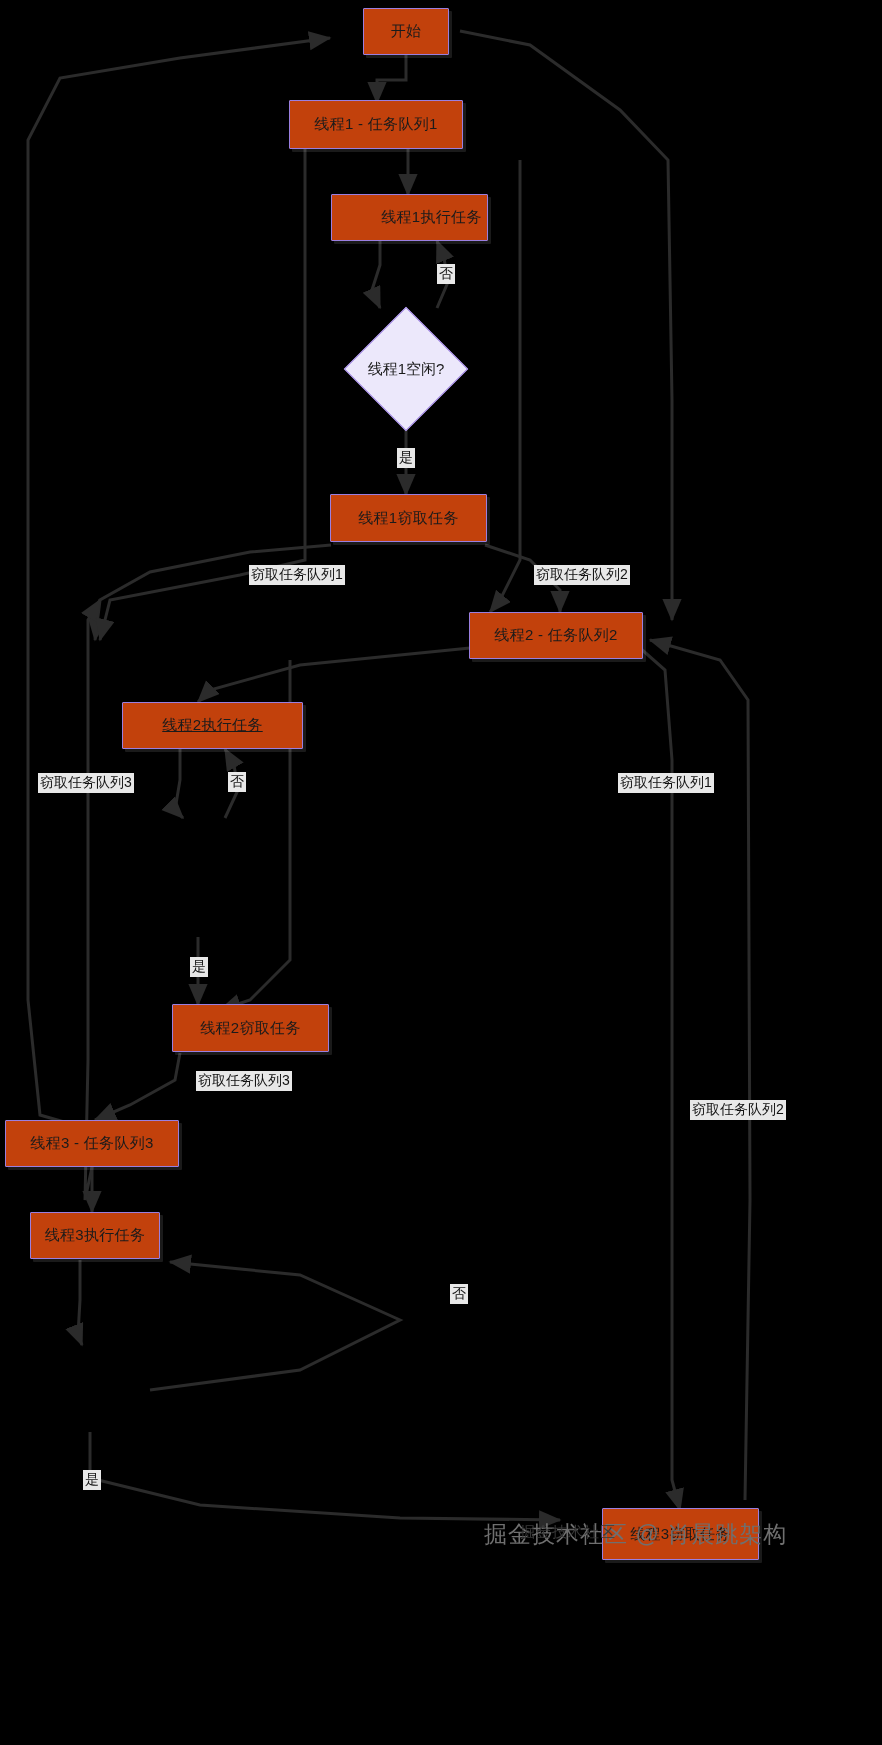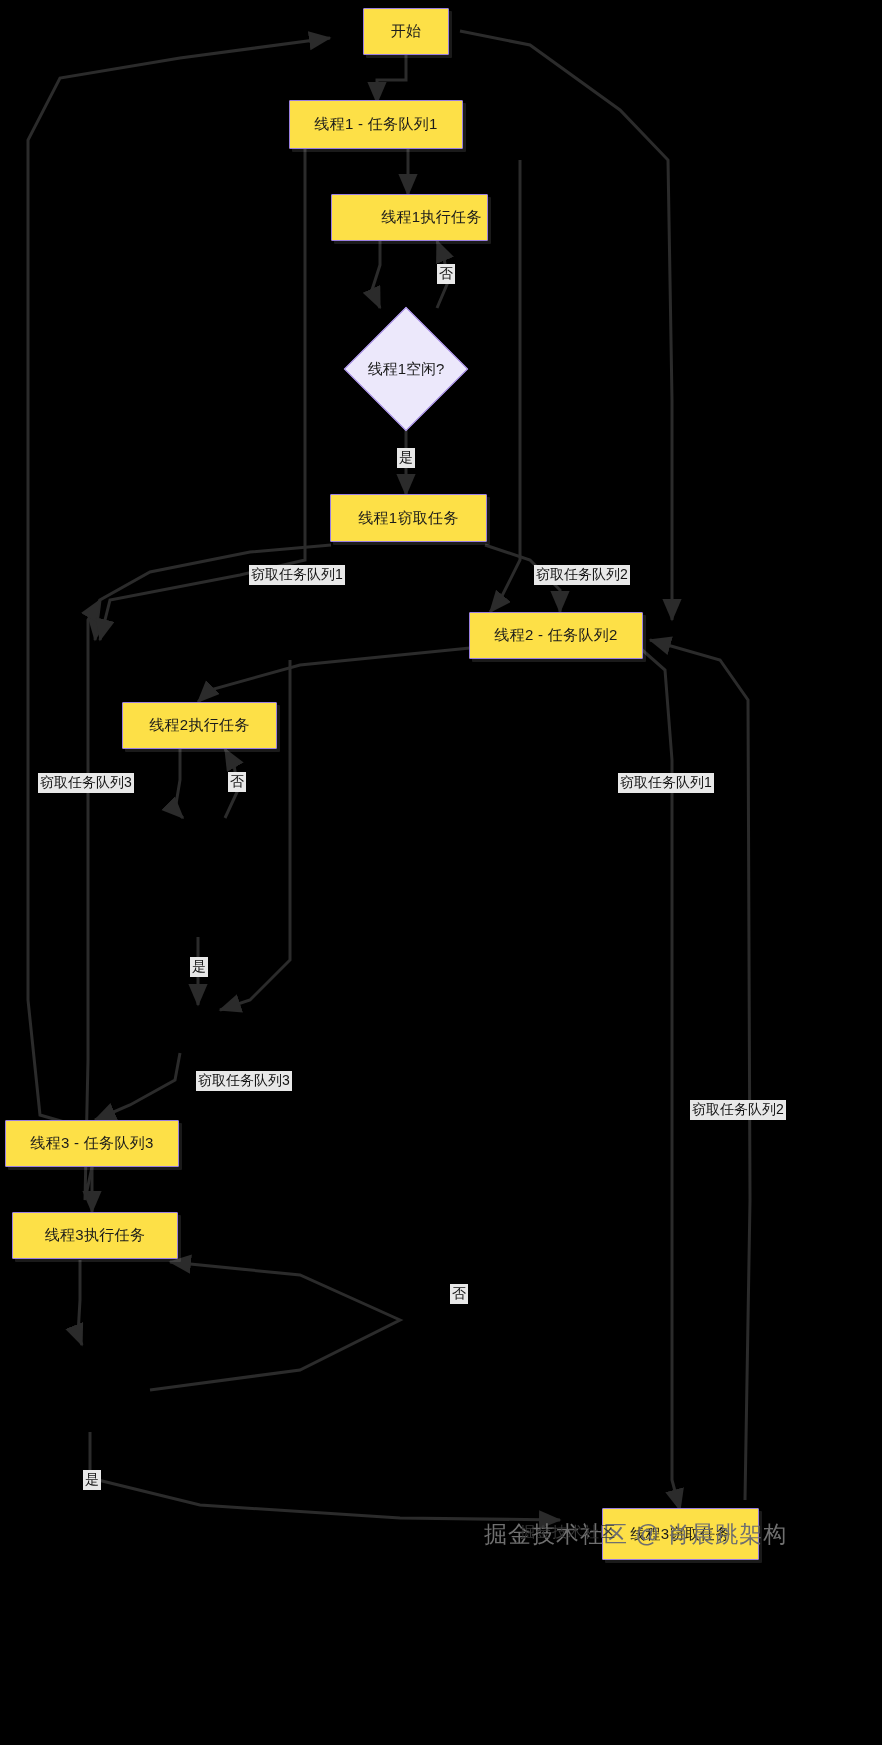--- a/index.html
+++ b/index.html
@@ -7,21 +7,21 @@
     width:882px;height:1745px;position:relative;overflow:hidden;
     font-family:"Liberation Sans","DejaVu Sans",sans-serif;
     background:#000;
   }
   #stage{position:absolute;left:0;top:0;width:882px;height:1745px;}
   svg#edges{position:absolute;left:0;top:0;width:882px;height:1745px;}
 
   .node{
     position:absolute;
     box-sizing:border-box;
-    background:#fde047;
+    background:#c2410c;
     border:1.6px solid #9a7fe0;
     color:#1b1b1b;
     font-size:15px;
     display:flex;align-items:center;justify-content:center;
     text-align:center;
     letter-spacing:.3px;
     box-shadow:3px 3px 0 rgba(255,255,255,.10);
   }
   .node.rect{border-radius:1px;}
 
@@ -136,31 +136,34 @@
   </div>
 
   <div class="node rect" style="left:330px;top:494px;width:157px;height:48px;">
     <span>线程1窃取任务</span>
   </div>
 
   <div class="node rect" style="left:469px;top:612px;width:174px;height:47px;">
     <span>线程2 - 任务队列2</span>
   </div>
 
-  <div class="node rect" style="left:122px;top:702px;width:155px;height:47px;">
+  <div class="node rect" style="left:122px;top:702px;width:181px;height:47px;text-decoration:underline;">
     <span>线程2执行任务</span>
   </div>
 
 
+  <div class="node rect" style="left:172px;top:1004px;width:157px;height:48px;">
+    <span>线程2窃取任务</span>
+  </div>
 
   <div class="node rect" style="left:5px;top:1120px;width:174px;height:47px;">
     <span>线程3 - 任务队列3</span>
   </div>
 
-  <div class="node rect" style="left:12px;top:1212px;width:166px;height:47px;">
+  <div class="node rect" style="left:30px;top:1212px;width:130px;height:47px;">
     <span>线程3执行任务</span>
   </div>
 
 
   <div class="node rect" style="left:602px;top:1508px;width:157px;height:52px;">
     <span>线程3窃取任务</span>
   </div>
 
   <div class="elabel" style="left:437px;top:264px;">否</div>
 

